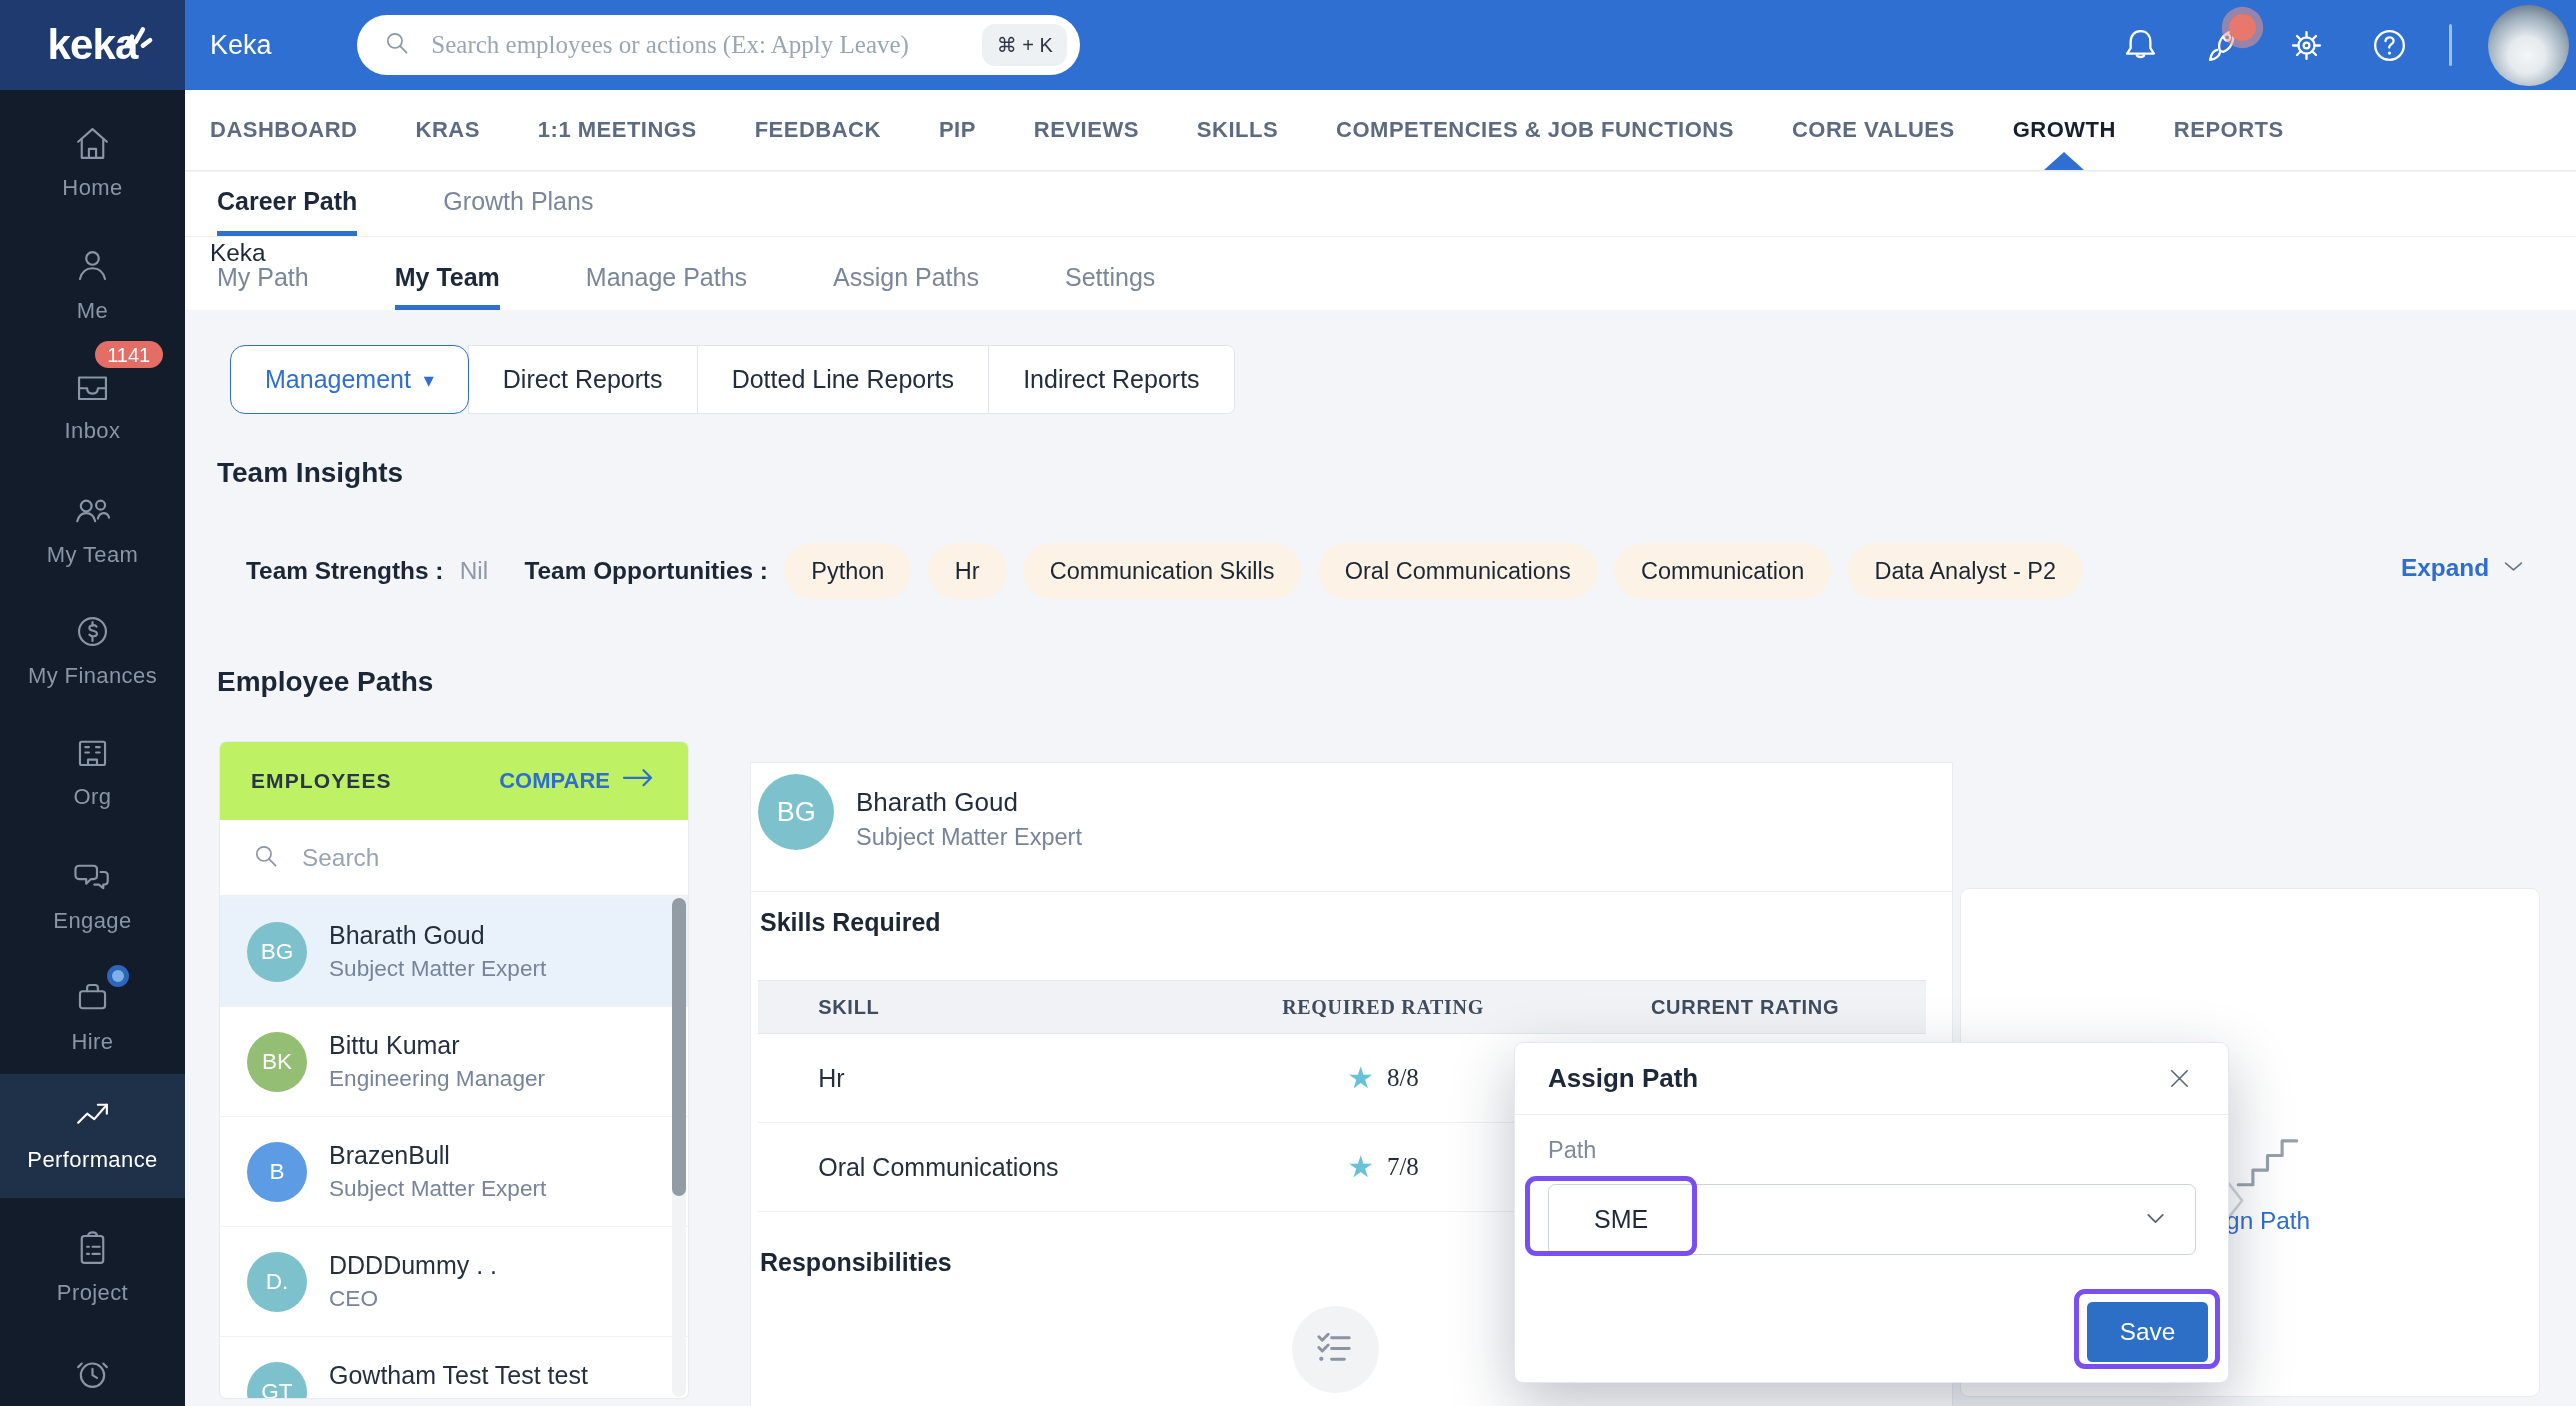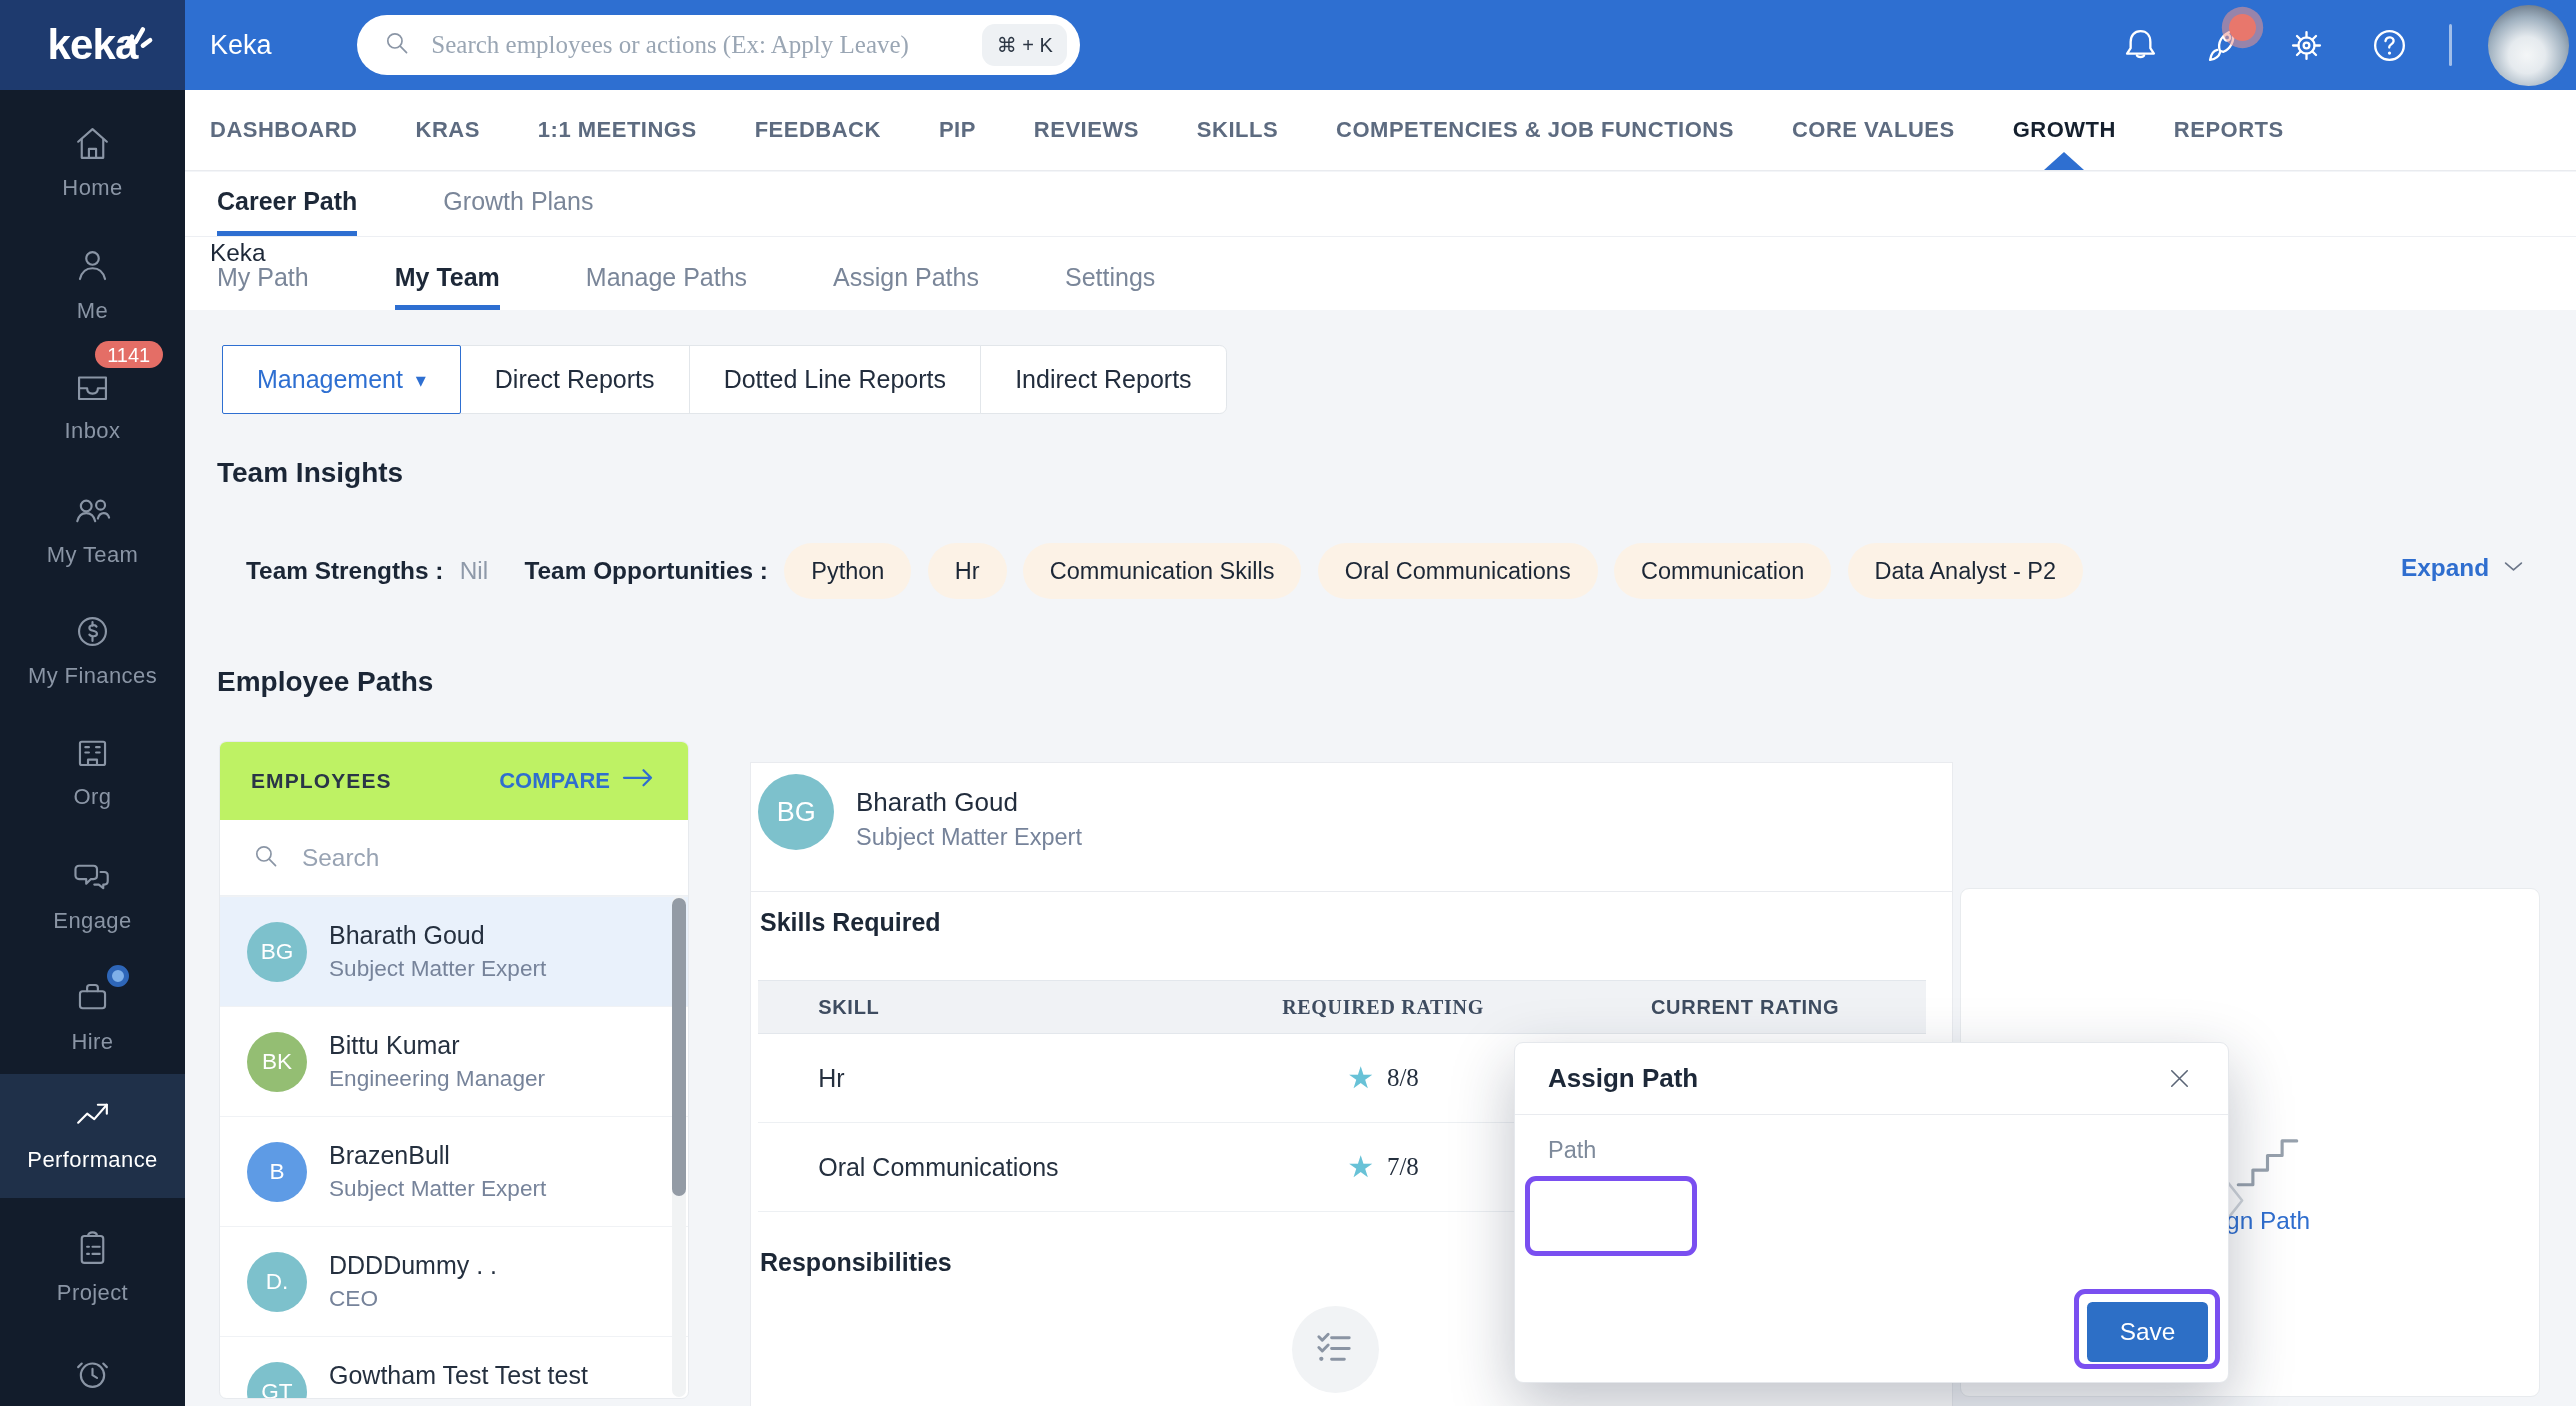--- a/index.html
+++ b/index.html
@@ -58,21 +58,21 @@
   .row3{position:absolute;left:185px;top:237px;right:0;height:73px;background:#fff;display:flex;gap:86px;
         padding-left:32px;z-index:3;}
   .row3 .tab{align-items:flex-end;padding-bottom:12.7px;}
   .stray{position:absolute;left:25px;top:1.8px;font-size:24.4px;color:#1d2838;}
 
   
   .filters{position:absolute;left:222px;top:345px;height:69px;display:flex;z-index:2;}
   .fbtn{background:#fff;border:0.9px solid #e2e6ea;padding:0 34px;display:flex;align-items:center;gap:12.7px;
         font-size:25px;color:#222d3d;margin-left:-0.9px;cursor:pointer;white-space:nowrap;}
   .fbtn:last-child{border-radius:0 7.2px 7.2px 0;}
-  .fbtn.active{border:1.8px solid #2e6fd1;color:#2e6fd1;border-radius:2px;z-index:2;margin-left:0;}
+  .fbtn.active{border:1.8px solid #2e6fd1;color:#2e6fd1;border-radius:15px;z-index:2;margin-left:8px;}
   .fbtn .caret{font-size:20px;}
 
   
   .ti-title{position:absolute;left:217px;top:457px;font-size:28px;font-weight:600;color:#1b2636;}
   .strengths{position:absolute;left:246px;top:543px;height:56px;display:flex;align-items:center;gap:16.3px;}
   .s-label{font-size:24.4px;font-weight:700;color:#1b2636;white-space:nowrap;}
   .s-nil{font-size:24.4px;color:#8e99a9;margin-right:20px;}
   .chip{background:#fcf2e6;border-radius:28px;height:56px;display:flex;align-items:center;padding:0 27px;
         font-size:23.5px;color:#1c2736;white-space:nowrap;}
   .expand{position:absolute;left:2401px;top:553px;display:flex;align-items:center;gap:11px;cursor:pointer;}
@@ -497,20 +497,28 @@
   <div class="modal">
     <div class="m-head">
       <span class="m-title">Assign Path</span>
       <span class="m-close">
         <svg viewBox="0 0 48 48">
             <path d="M12 12 L36 36 M36 12 L12 36"></path>
           </svg>
       </span>
     </div>
     <div class="m-label">Path</div>
+    <div class="m-select">
+      <span class="m-value">SME</span>
+      <span>
+        <svg viewBox="0 0 48 48">
+            <path d="M12 18 L24 30 L36 18"></path>
+          </svg>
+      </span>
+    </div>
     <button class="m-save">Save</button>
   </div>
 
   <div class="ann ann1"></div>
   <div class="ann ann2"></div>
 
 </div>
 
 
 </body></html>

